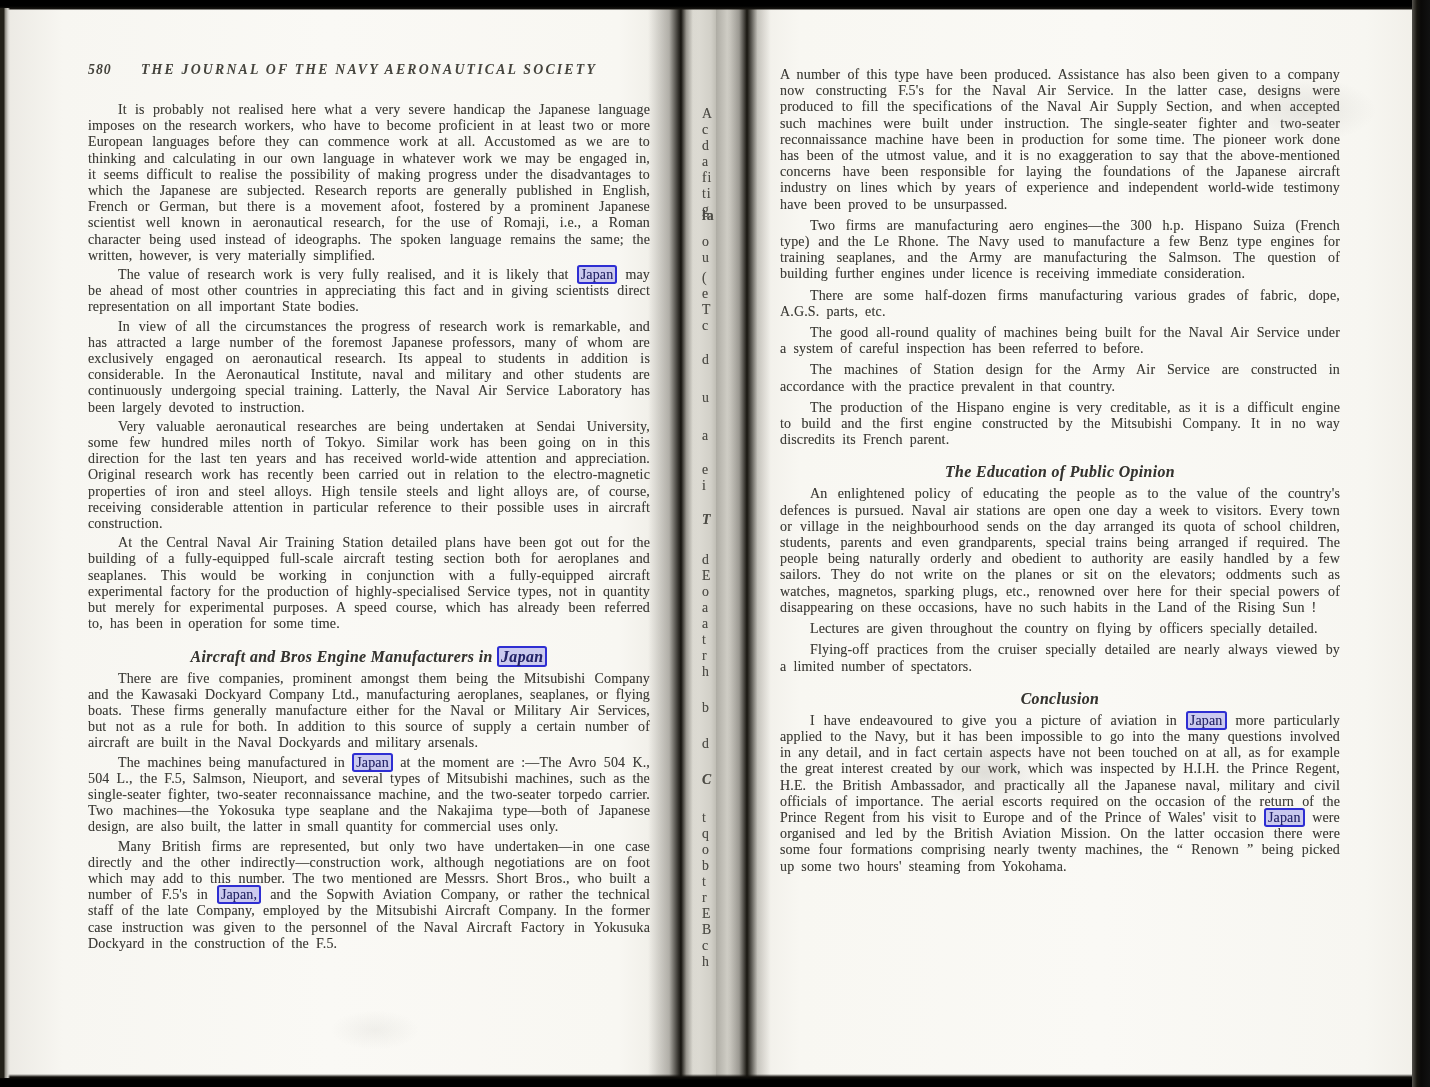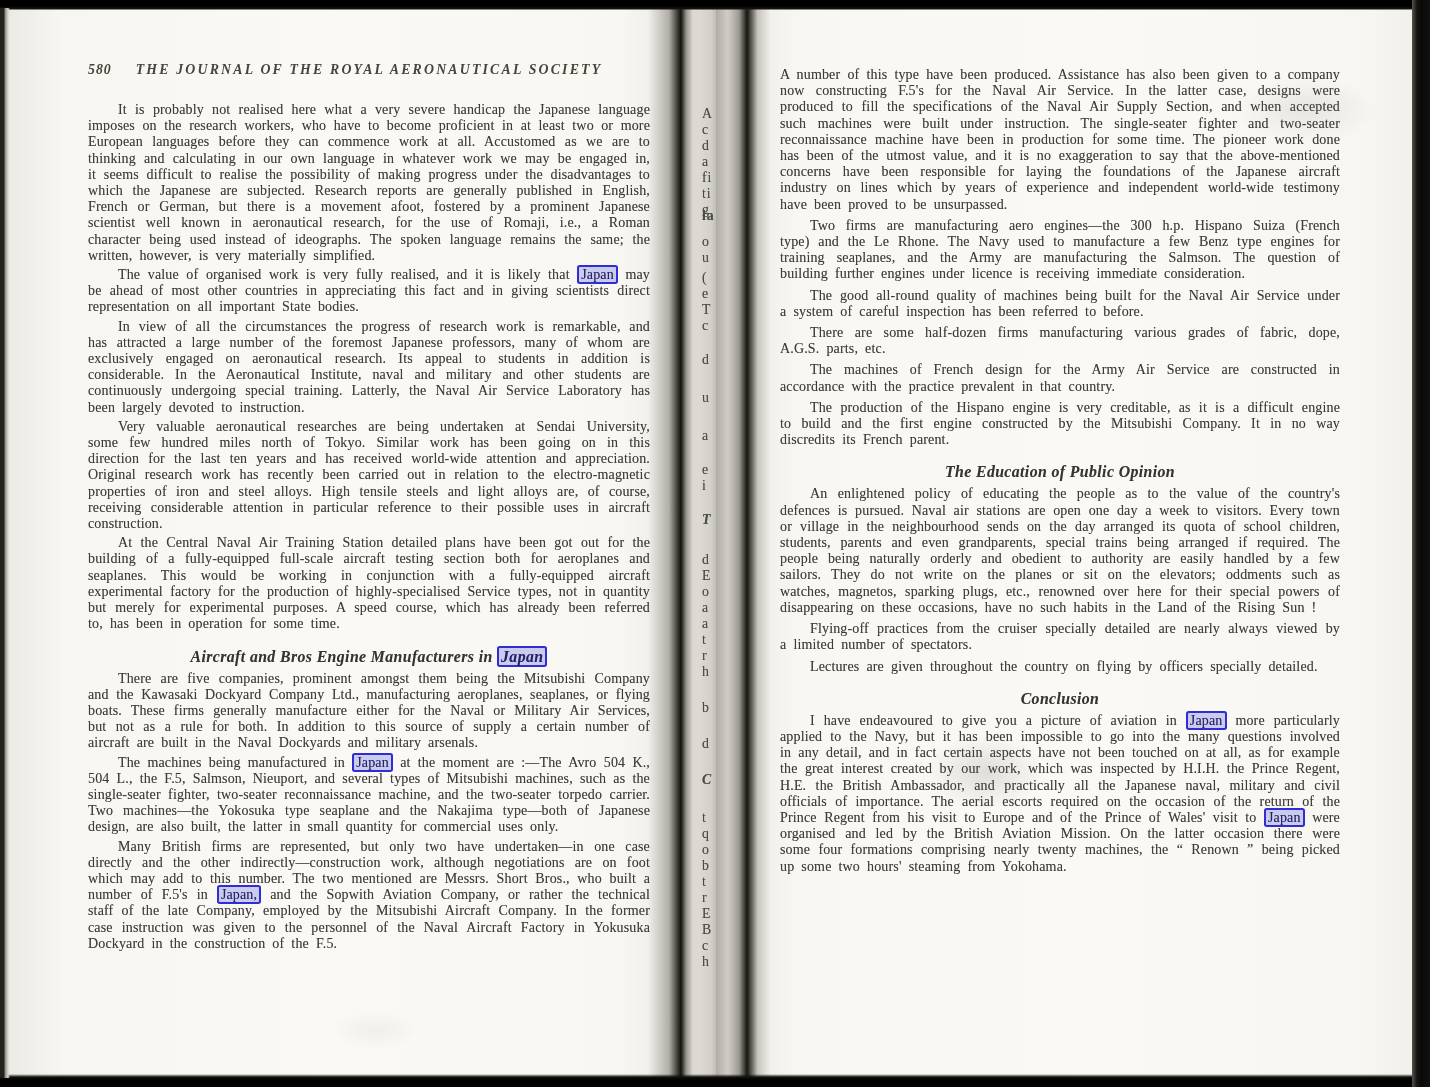--- a/index.html
+++ b/index.html
@@ -97,47 +97,47 @@
   .smudge-c{left:330px;top:1010px;width:90px;height:40px;background:radial-gradient(ellipse at center,rgba(120,118,110,0.08),rgba(0,0,0,0) 70%);}
 </style>
 </head>
 <body>
 
 <div class="scan">
 
   <div class="page page-left">
     <div class="running-head">
       <span class="pagenum-left">580</span>
-      <span>THE JOURNAL OF THE ROYAL AERONAUTICAL SOCIETY</span>
+      <span>THE JOURNAL OF THE NAVY AERONAUTICAL SOCIETY</span>
     </div>
     <div>
         <p class="para"><span>It is probably not realised here what a very severe handicap the Japanese language imposes on the research workers, who have to become proficient in at least two or more European languages before they can commence work at all. Accustomed as we are to thinking and calculating in our own language in whatever work we may be engaged in, it seems difficult to realise the possibility of making progress under the disadvantages to which the Japanese are subjected. Research reports are generally published in English, French or German, but there is a movement afoot, fostered by a prominent Japanese scientist well known in aeronautical research, for the use of Romaji, i.e., a Roman character being used instead of ideographs. The spoken language remains the same; the written, however, is very materially simplified.</span></p>
-        <p class="para"><span>The value of organised work is very fully realised, and it is likely that</span> <span class="hl">Japan</span> <span>may be ahead of most other countries in appreciating this fact and in giving scientists direct representation on all important State bodies.</span></p>
+        <p class="para"><span>The value of research work is very fully realised, and it is likely that</span> <span class="hl">Japan</span> <span>may be ahead of most other countries in appreciating this fact and in giving scientists direct representation on all important State bodies.</span></p>
         <p class="para"><span>In view of all the circumstances the progress of research work is remarkable, and has attracted a large number of the foremost Japanese professors, many of whom are exclusively engaged on aeronautical research. Its appeal to students in addition is considerable. In the Aeronautical Institute, naval and military and other students are continuously undergoing special training. Latterly, the Naval Air Service Laboratory has been largely devoted to instruction.</span></p>
         <p class="para"><span>Very valuable aeronautical researches are being undertaken at Sendai University, some few hundred miles north of Tokyo. Similar work has been going on in this direction for the last ten years and has received world-wide attention and appreciation. Original research work has recently been carried out in relation to the electro-magnetic properties of iron and steel alloys. High tensile steels and light alloys are, of course, receiving considerable attention in particular reference to their possible uses in aircraft construction.</span></p>
         <p class="para"><span>At the Central Naval Air Training Station detailed plans have been got out for the building of a fully-equipped full-scale aircraft testing section both for aeroplanes and seaplanes. This would be working in conjunction with a fully-equipped aircraft experimental factory for the production of highly-specialised Service types, not in quantity but merely for experimental purposes. A speed course, which has already been referred to, has been in operation for some time.</span></p>
         <h3 class="subhead"><span>Aircraft and Bros Engine Manufacturers in</span> <span class="hl">Japan</span></h3>
         <p class="para"><span>There are five companies, prominent amongst them being the Mitsubishi Company and the Kawasaki Dockyard Company Ltd., manufacturing aeroplanes, seaplanes, or flying boats. These firms generally manufacture either for the Naval or Military Air Services, but not as a rule for both. In addition to this source of supply a certain number of aircraft are built in the Naval Dockyards and military arsenals.</span></p>
         <p class="para"><span>The machines being manufactured in</span> <span class="hl">Japan</span> <span>at the moment are :—The Avro 504 K., 504 L., the F.5, Salmson, Nieuport, and several types of Mitsubishi machines, such as the single-seater fighter, two-seater reconnaissance machine, and the two-seater torpedo carrier. Two machines—the Yokosuka type seaplane and the Nakajima type—both of Japanese design, are also built, the latter in small quantity for commercial uses only.</span></p>
         <p class="para"><span>Many British firms are represented, but only two have undertaken—in one case directly and the other indirectly—construction work, although negotiations are on foot which may add to this number. The two mentioned are Messrs. Short Bros., who built a number of F.5's in</span> <span class="hl">Japan,</span> <span>and the Sopwith Aviation Company, or rather the technical staff of the late Company, employed by the Mitsubishi Aircraft Company. In the former case instruction was given to the personnel of the Naval Aircraft Factory in Yokusuka Dockyard in the construction of the F.5.</span></p>
       </div>
   </div>
 
   <div class="page page-right">
     <div>
         <p class="para noindent"><span>A number of this type have been produced. Assistance has also been given to a company now constructing F.5's for the Naval Air Service. In the latter case, designs were produced to fill the specifications of the Naval Air Supply Section, and when accepted such machines were built under instruction. The single-seater fighter and two-seater reconnaissance machine have been in production for some time. The pioneer work done has been of the utmost value, and it is no exaggeration to say that the above-mentioned concerns have been responsible for laying the foundations of the Japanese aircraft industry on lines which by years of experience and independent world-wide testimony have been proved to be unsurpassed.</span></p>
         <p class="para"><span>Two firms are manufacturing aero engines—the 300 h.p. Hispano Suiza (French type) and the Le Rhone. The Navy used to manufacture a few Benz type engines for training seaplanes, and the Army are manufacturing the Salmson. The question of building further engines under licence is receiving immediate consideration.</span></p>
+        <p class="para"><span>There are some half-dozen firms manufacturing various grades of fabric, dope, A.G.S. parts, etc.</span></p>
         <p class="para"><span>The good all-round quality of machines being built for the Naval Air Service under a system of careful inspection has been referred to before.</span></p>
-        <p class="para"><span>There are some half-dozen firms manufacturing various grades of fabric, dope, A.G.S. parts, etc.</span></p>
-        <p class="para"><span>The machines of French design for the Army Air Service are constructed in accordance with the practice prevalent in that country.</span></p>
+        <p class="para"><span>The machines of Station design for the Army Air Service are constructed in accordance with the practice prevalent in that country.</span></p>
         <p class="para"><span>The production of the Hispano engine is very creditable, as it is a difficult engine to build and the first engine constructed by the Mitsubishi Company. It in no way discredits its French parent.</span></p>
         <h3 class="subhead"><span>The Education of Public Opinion</span></h3>
         <p class="para"><span>An enlightened policy of educating the people as to the value of the country's defences is pursued. Naval air stations are open one day a week to visitors. Every town or village in the neighbourhood sends on the day arranged its quota of school children, students, parents and even grandparents, special trains being arranged if required. The people being naturally orderly and obedient to authority are easily handled by a few sailors. They do not write on the planes or sit on the elevators; oddments such as watches, magnetos, sparking plugs, etc., renowned over here for their special powers of disappearing on these occasions, have no such habits in the Land of the Rising Sun !</span></p>
+        <p class="para"><span>Lectures are given throughout the country on flying by officers specially detailed.</span></p>
         <p class="para"><span>Flying-off practices from the cruiser specially detailed are nearly always viewed by a limited number of spectators.</span></p>
-        <p class="para"><span>Lectures are given throughout the country on flying by officers specially detailed.</span></p>
         <h3 class="subhead"><span>Conclusion</span></h3>
         <p class="para"><span>I have endeavoured to give you a picture of aviation in</span> <span class="hl">Japan</span> <span>more particularly applied to the Navy, but it has been impossible to go into the many questions involved in any detail, and in fact certain aspects have not been touched on at all, as for example the great interest created by our work, which was inspected by H.I.H. the Prince Regent, H.E. the British Ambassador, and practically all the Japanese naval, military and civil officials of importance. The aerial escorts required on the occasion of the return of the Prince Regent from his visit to Europe and of the Prince of Wales' visit to</span> <span class="hl">Japan</span> <span>were organised and led by the British Aviation Mission. On the latter occasion there were some four formations comprising nearly twenty machines, the “ Renown ” being picked up some two hours' steaming from Yokohama.</span></p>
       </div>
   </div>
 
   <div class="gutter"></div>
   <div class="frag-strip">
       <span class="frag" style="top: 98px;">A</span>
       <span class="frag" style="top: 114px;">c</span>
       <span class="frag" style="top: 130px;">d</span>

